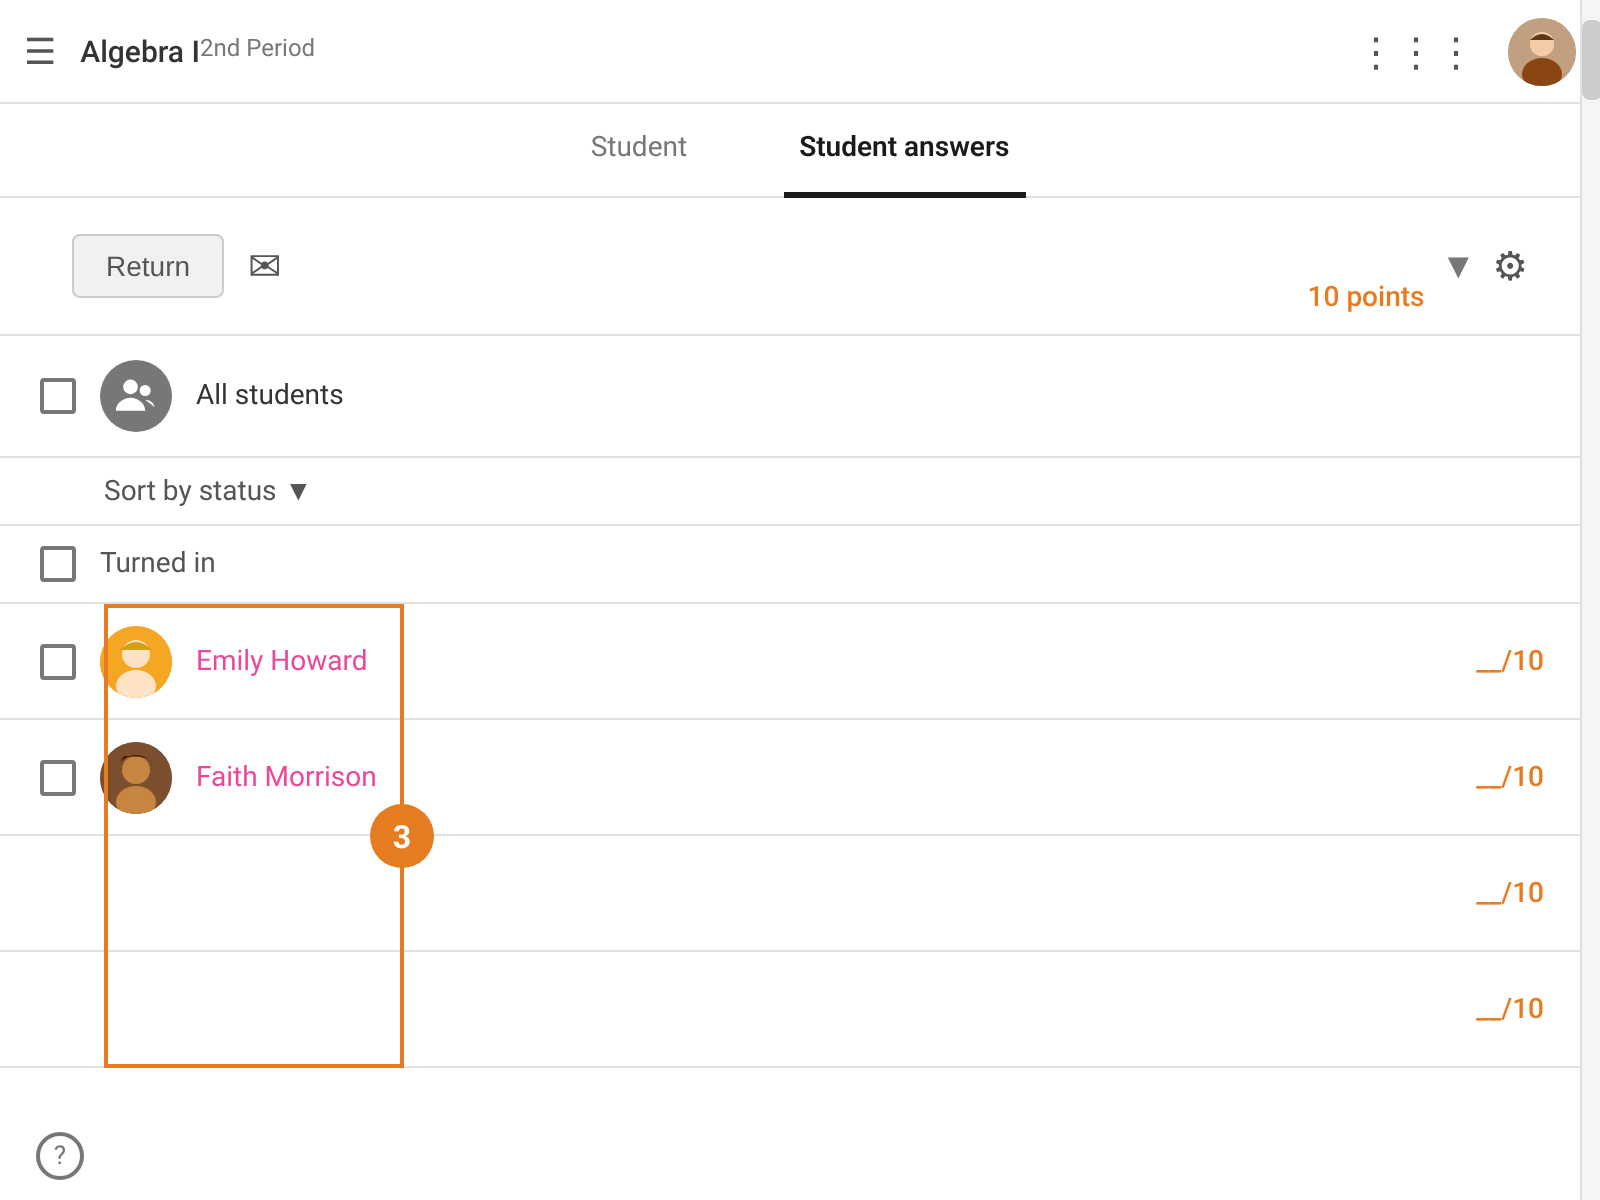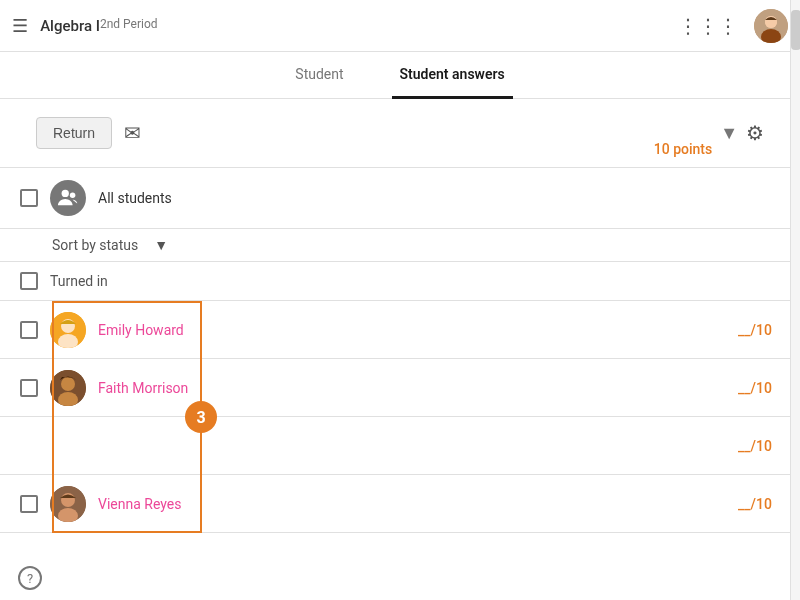--- a/index.html
+++ b/index.html
@@ -160,21 +160,21 @@
     }
     .all-students-label {
       font-size: 14px;
       color: #333;
     }
 
     
     .sort-row {
       display: flex;
       align-items: flex-end;
-      gap: 16px;
+      gap: 4px;
       padding: 8px 20px 8px 52px;
       border-bottom: 1px solid #e0e0e0;
     }
     .sort-label {
       font-size: 14px;
       color: #555;
     }
     .sort-arrow {
       font-size: 14px;
       color: #555;
@@ -385,32 +385,20 @@
     <div class="spacer"></div>
     <span class="score">__/10</span>
   </div>
 
   <div class="student-row">
     <div class="spacer"></div>
     <span class="score">__/10</span>
   </div>
 
   <div class="student-row">
-    <div class="student-info">
-      <div class="checkbox"></div>
-      <div class="student-avatar avatar-vienna">
-        <svg viewBox="0 0 36 36" xmlns="http://www.w3.org/2000/svg" width="36" height="36">
-          <circle cx="18" cy="18" r="18" fill="#8b6347"></circle>
-          <circle cx="18" cy="14" r="7" fill="#d4956a"></circle>
-          <path d="M10 12 Q18 5 26 12" fill="#5d3a1a"></path>
-          <ellipse cx="18" cy="30" rx="10" ry="8" fill="#d4956a"></ellipse>
-        </svg>
-      </div>
-      <span class="student-name">Vienna Reyes</span>
-    </div>
     <div class="spacer"></div>
     <span class="score">__/10</span>
   </div>
 </div>
 
 <div class="help-icon">?</div>
 
 <div style="position:fixed;right:0;top:0;width:10px;height:600px;background:#f5f5f5;border-left:1px solid #e0e0e0;">
   <div style="width:10px;height:40px;background:#ccc;border-radius:4px;margin-top:10px;"></div>
 </div>

